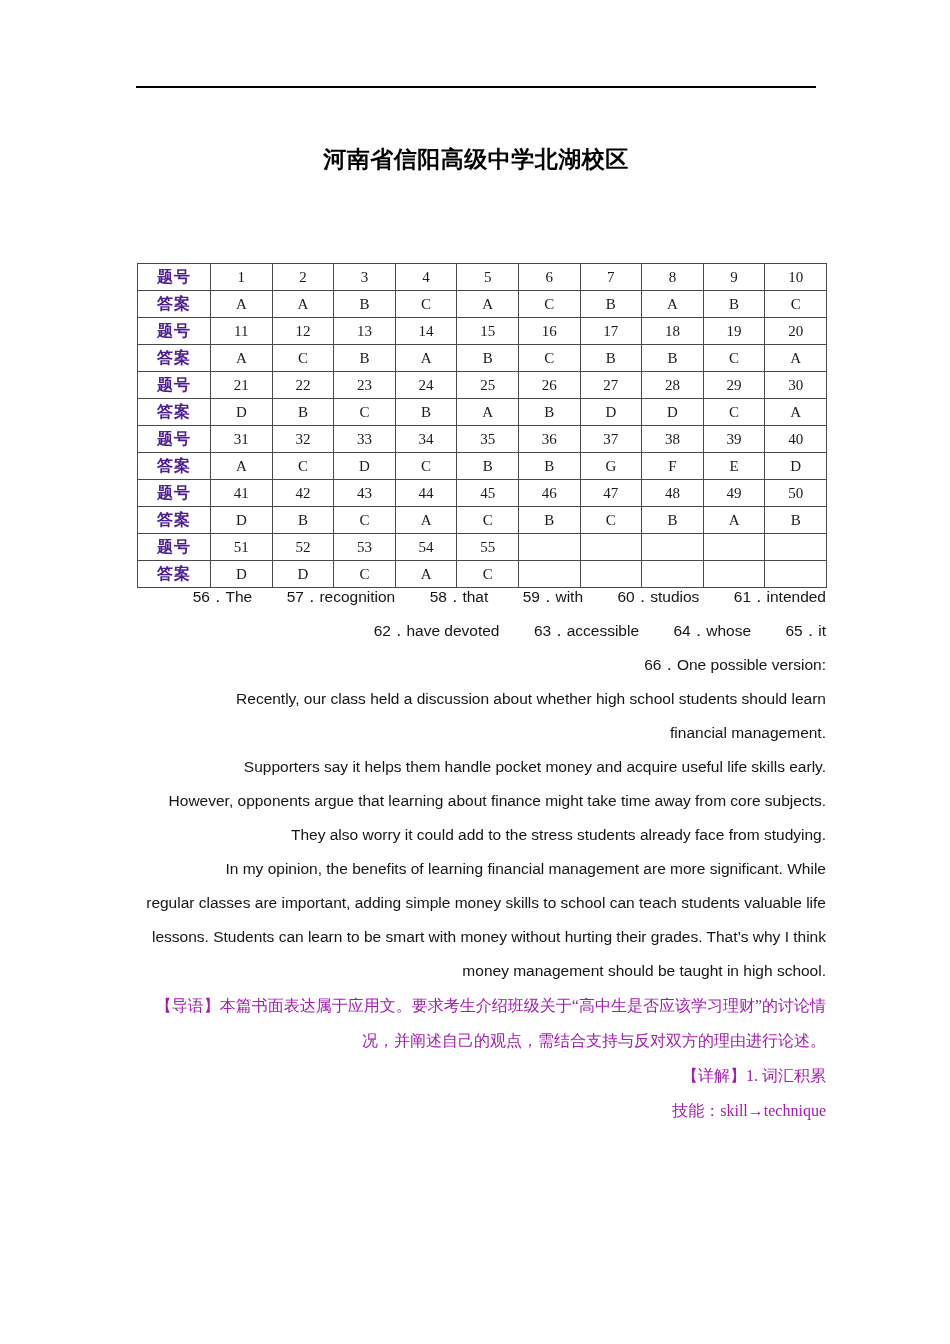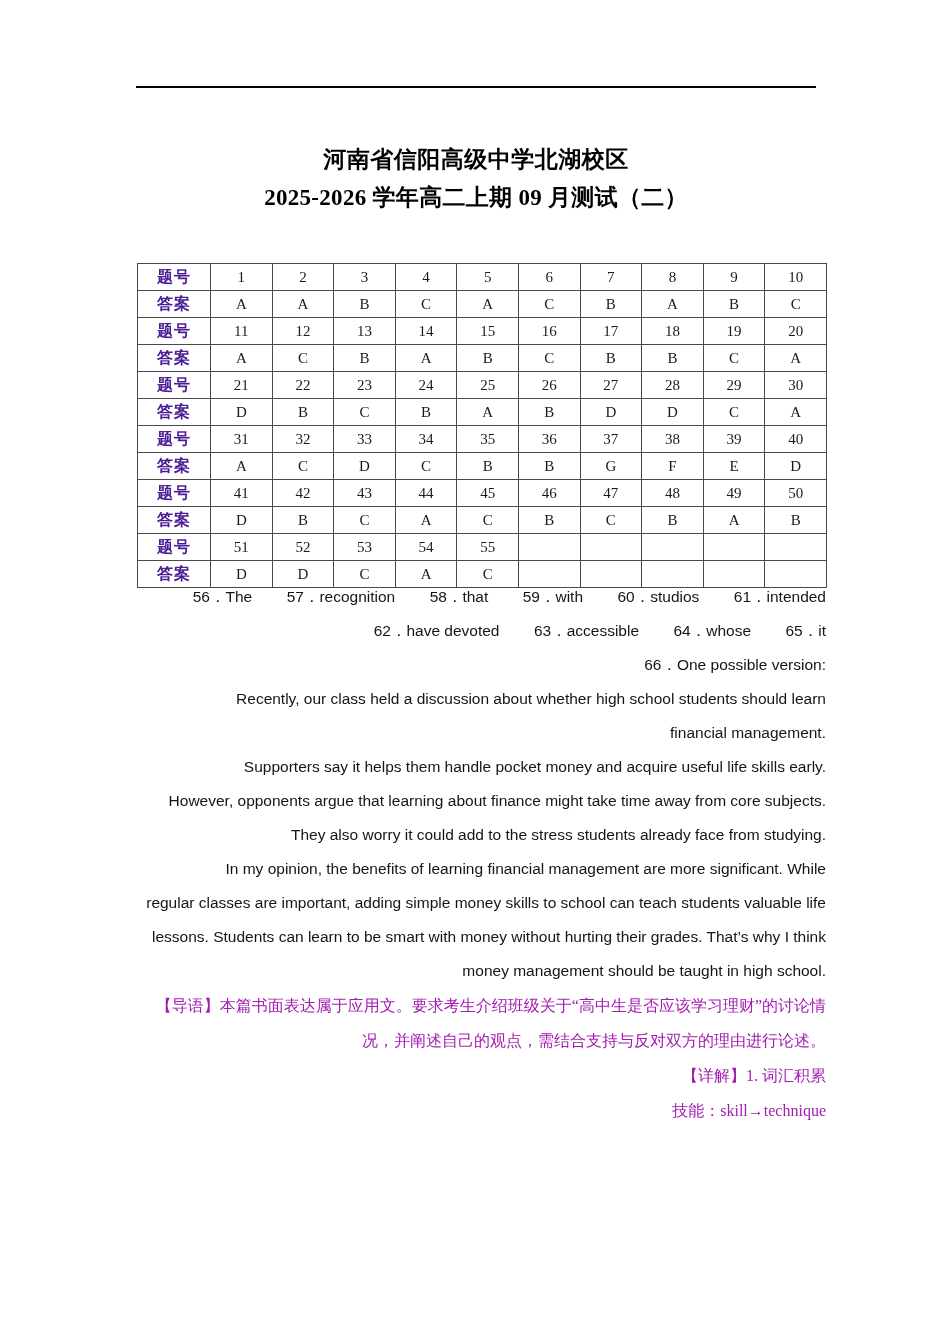--- a/index.html
+++ b/index.html
@@ -122,21 +122,20 @@
 </style>
 </head>
 <body>
 
 <div class="page">
 
   <div class="top-rule"></div>
 
   <div class="heading-block">
     <div class="h-line1">河南省信阳高级中学北湖校区</div>
-    <div class="h-line2">2025-2026 学年高二上期 09 月测试（二）</div>
   </div>
 
   <table class="answer-table">
     <tbody>
 
       <tr>
         <td class="rowlabel">题号</td>
         <td class="cell">1</td>
         <td class="cell">2</td>
         <td class="cell">3</td>

